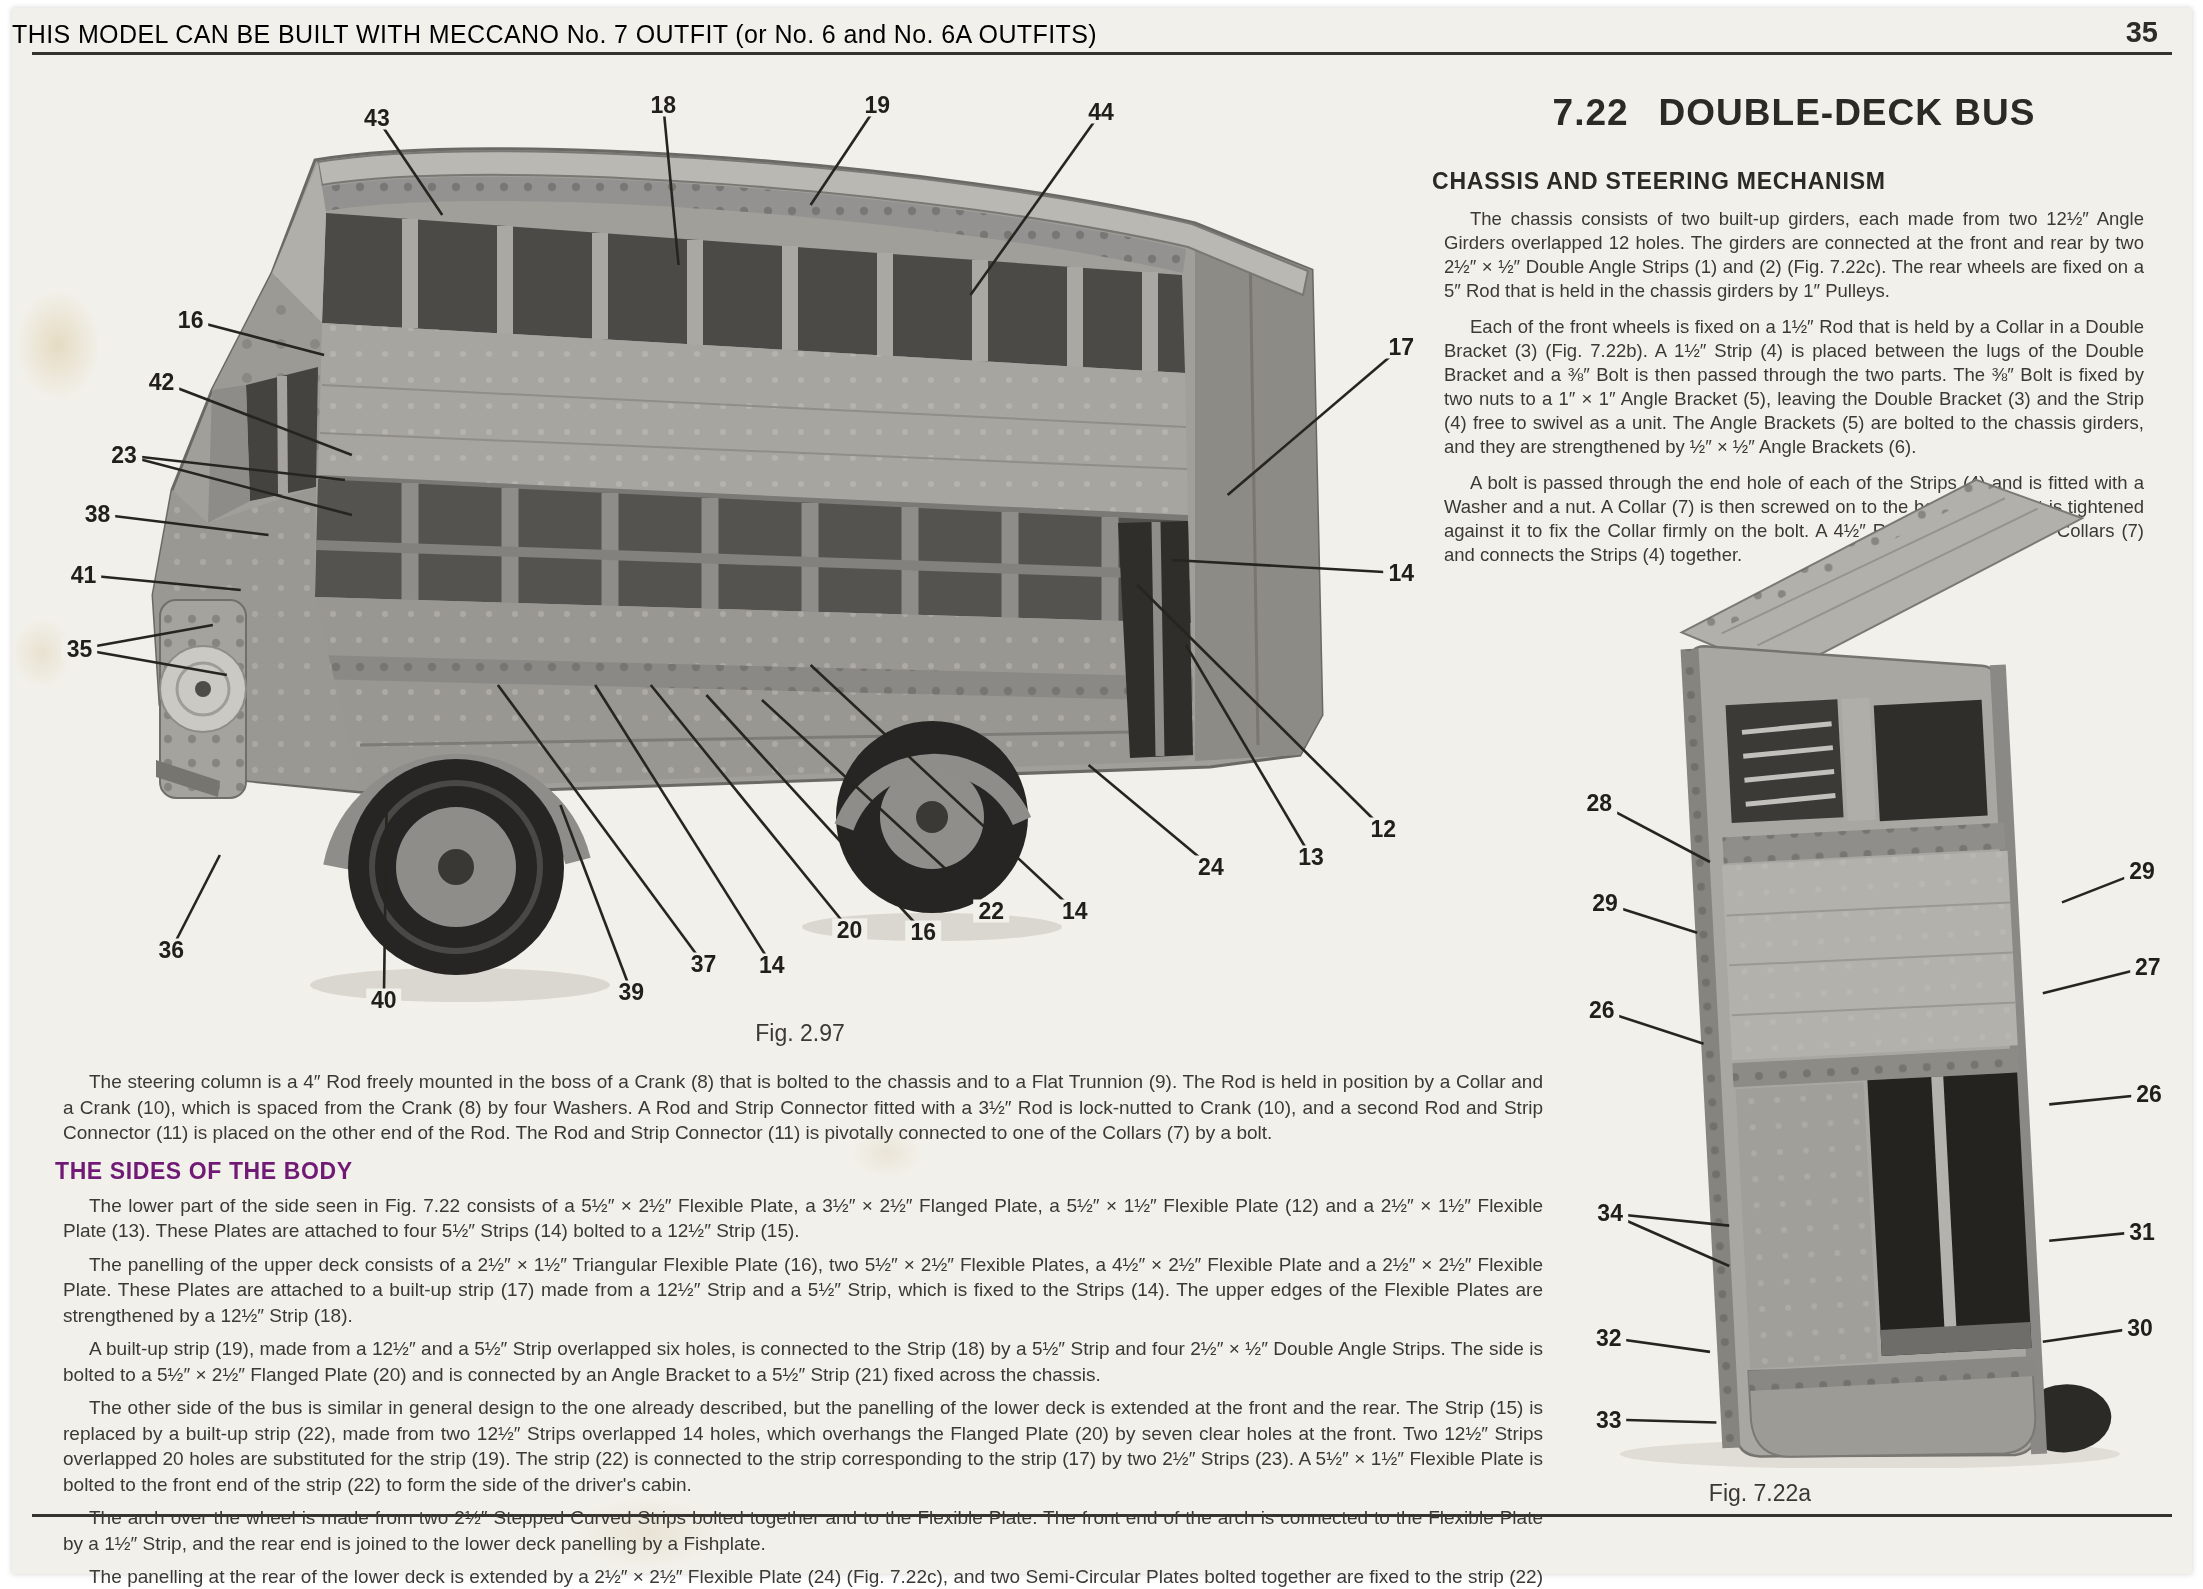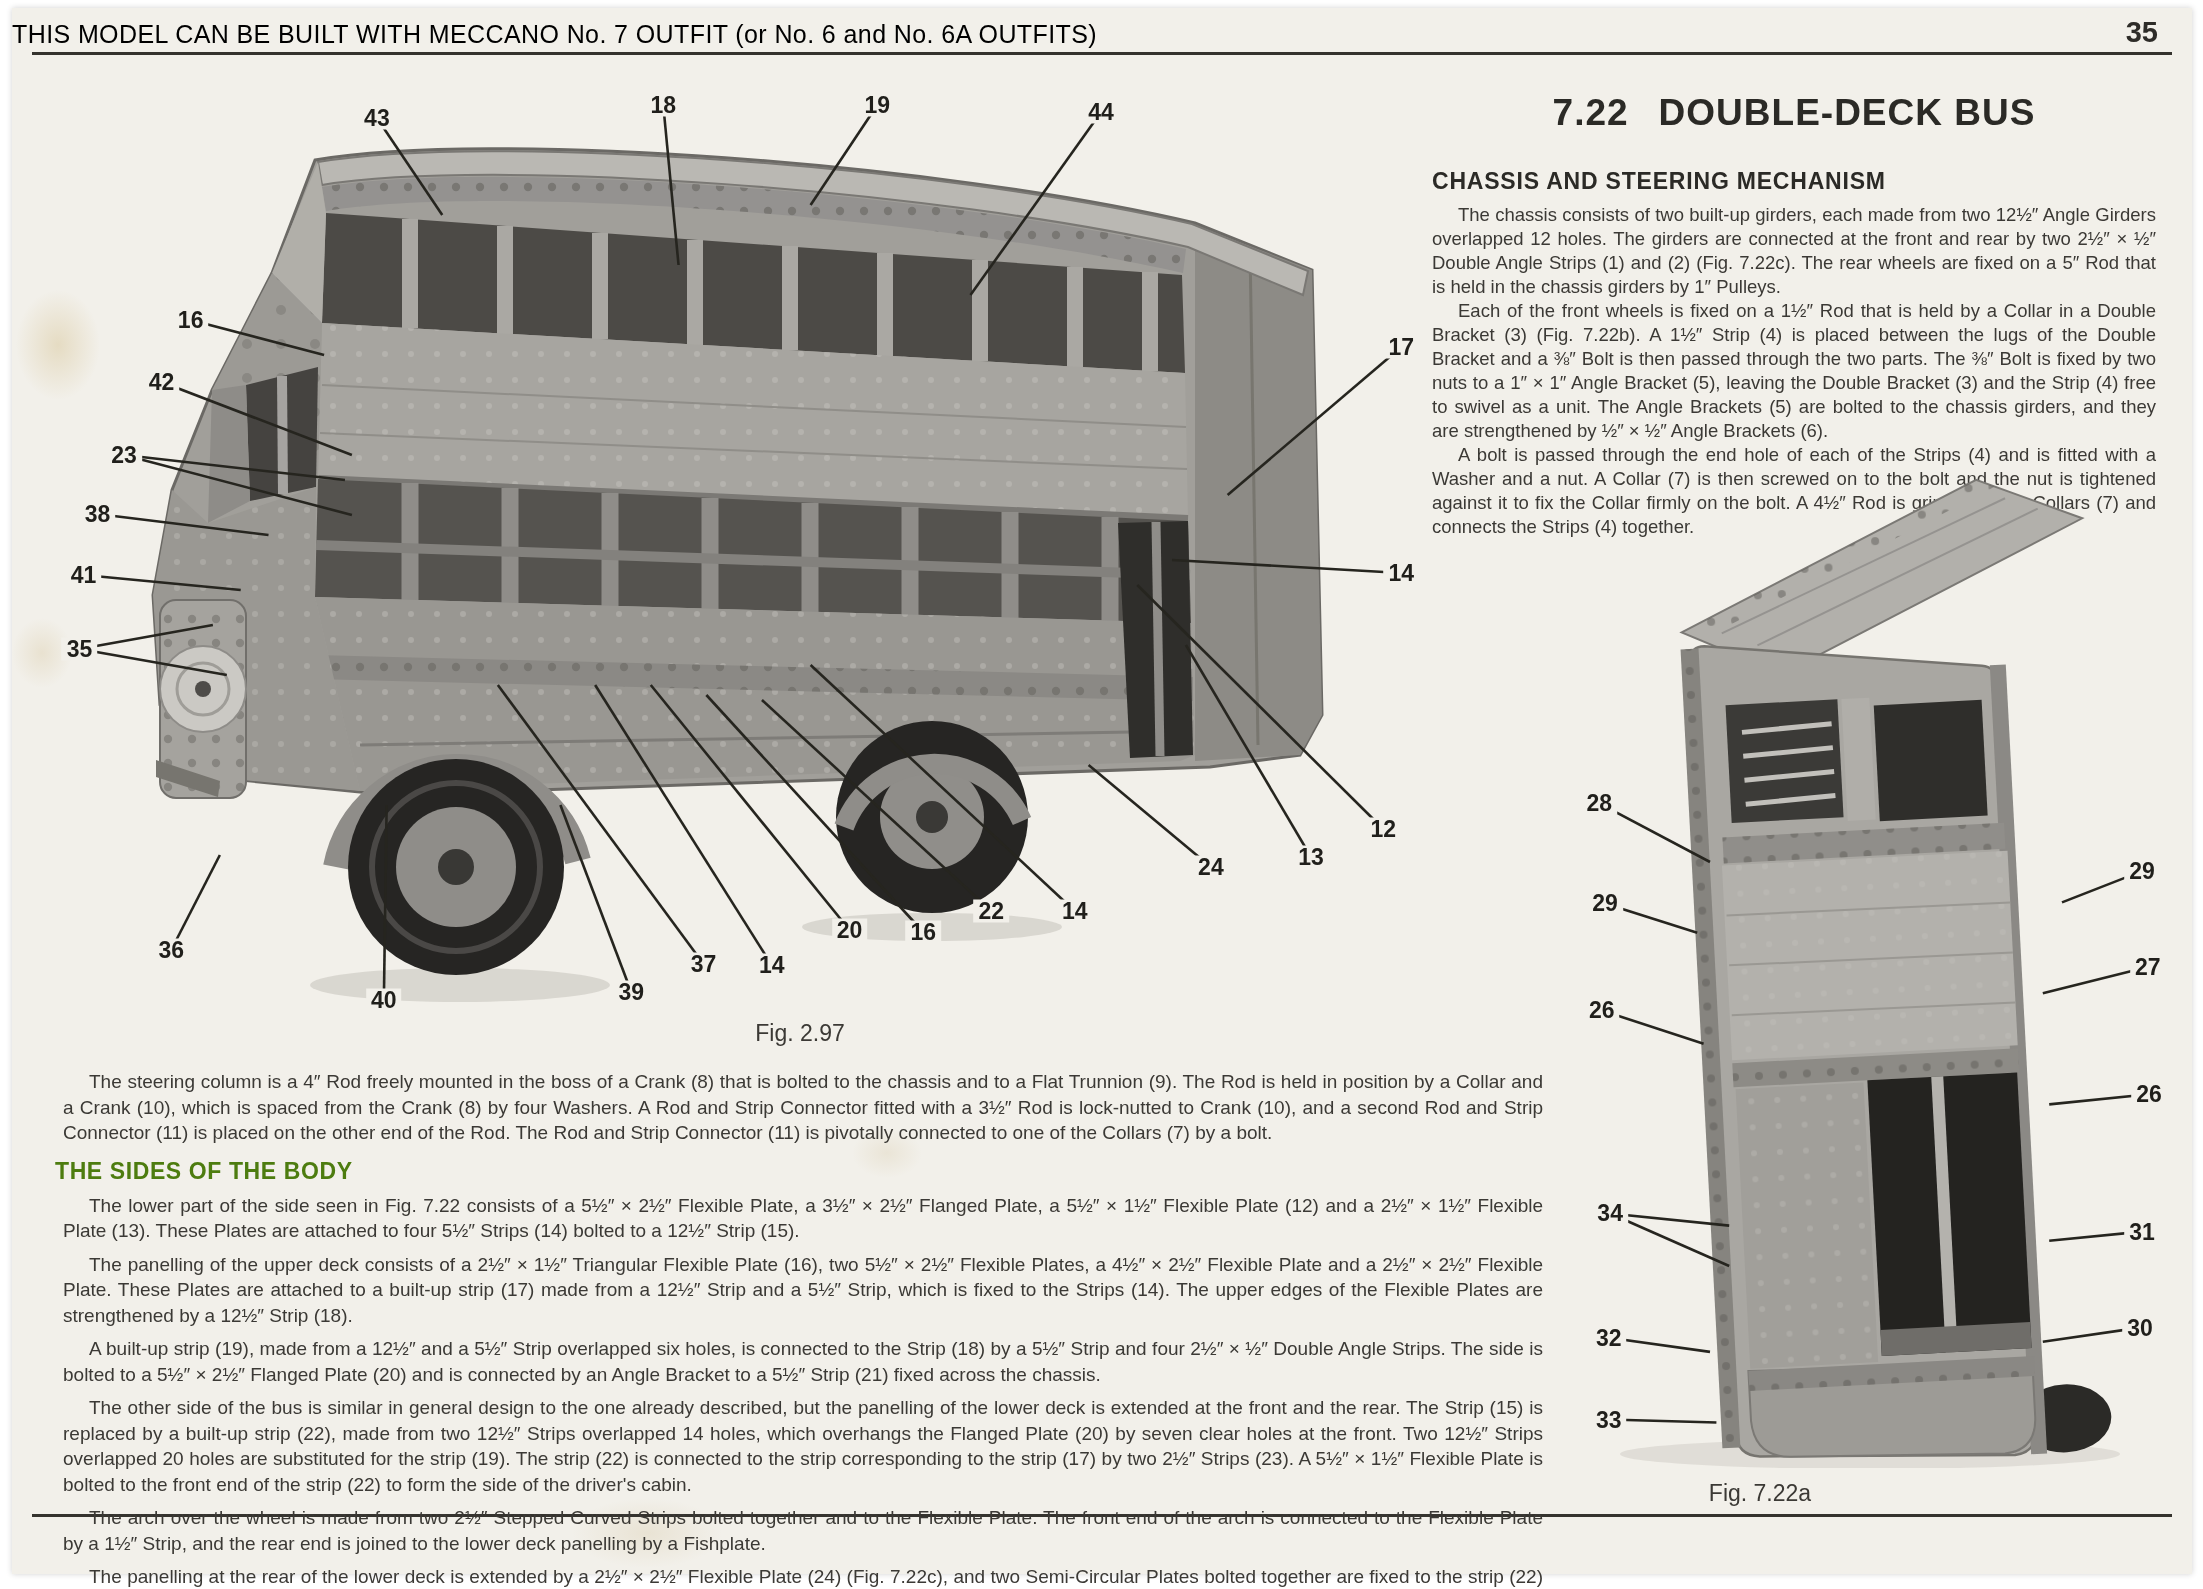--- a/index.html
+++ b/index.html
@@ -30,25 +30,25 @@
            color:#201f1b;background:#f2f0ea;padding:0 5px;line-height:1;}
 
   .caption{position:absolute;font-size:23px;color:#3b3935;text-align:center;}
   #caption-main{left:588px;top:1012px;width:400px;}
   #caption-rear{left:1588px;top:1472px;width:320px;}
 
   .right-col{position:absolute;left:1420px;top:84px;width:724px;}
   .title-row{text-align:center;font-size:37px;font-weight:700;letter-spacing:1px;color:#2b2a26;white-space:nowrap;}
   .title-num{margin-right:30px;}
   .section-heading{font-size:23px;font-weight:700;letter-spacing:.8px;color:#2b2a26;margin:34px 0 8px 0;}
-  .right-col .paras p{font-size:18.5px;line-height:24px;text-align:justify;margin:0;
+  .right-col .paras p{font-size:18.5px;line-height:24px;text-align:justify;margin:12px;
                       text-indent:26px;color:#3b3935;}
   .bottom-text{position:absolute;left:43px;top:1053px;width:1496px;}
   .bottom-text p{font-size:19px;line-height:25.5px;text-align:justify;margin:8px;text-indent:26px;color:#3b3935;}
-  .sides-heading{font-size:23px;font-weight:700;letter-spacing:.6px;color:#4d7c0f;margin:12px 0 4px 0;}
+  .sides-heading{font-size:23px;font-weight:700;letter-spacing:.6px;color:#701a75;margin:12px 0 4px 0;}
   .continued{text-align:right;font-size:19px;color:#3b3935;margin-top:8px;}
 </style>
 </head>
 <body>
 
 <div class="screen">
   <div class="paper">
     <div class="stain s1"></div>
     <div class="stain s2"></div>
     <div class="stain s3"></div>

